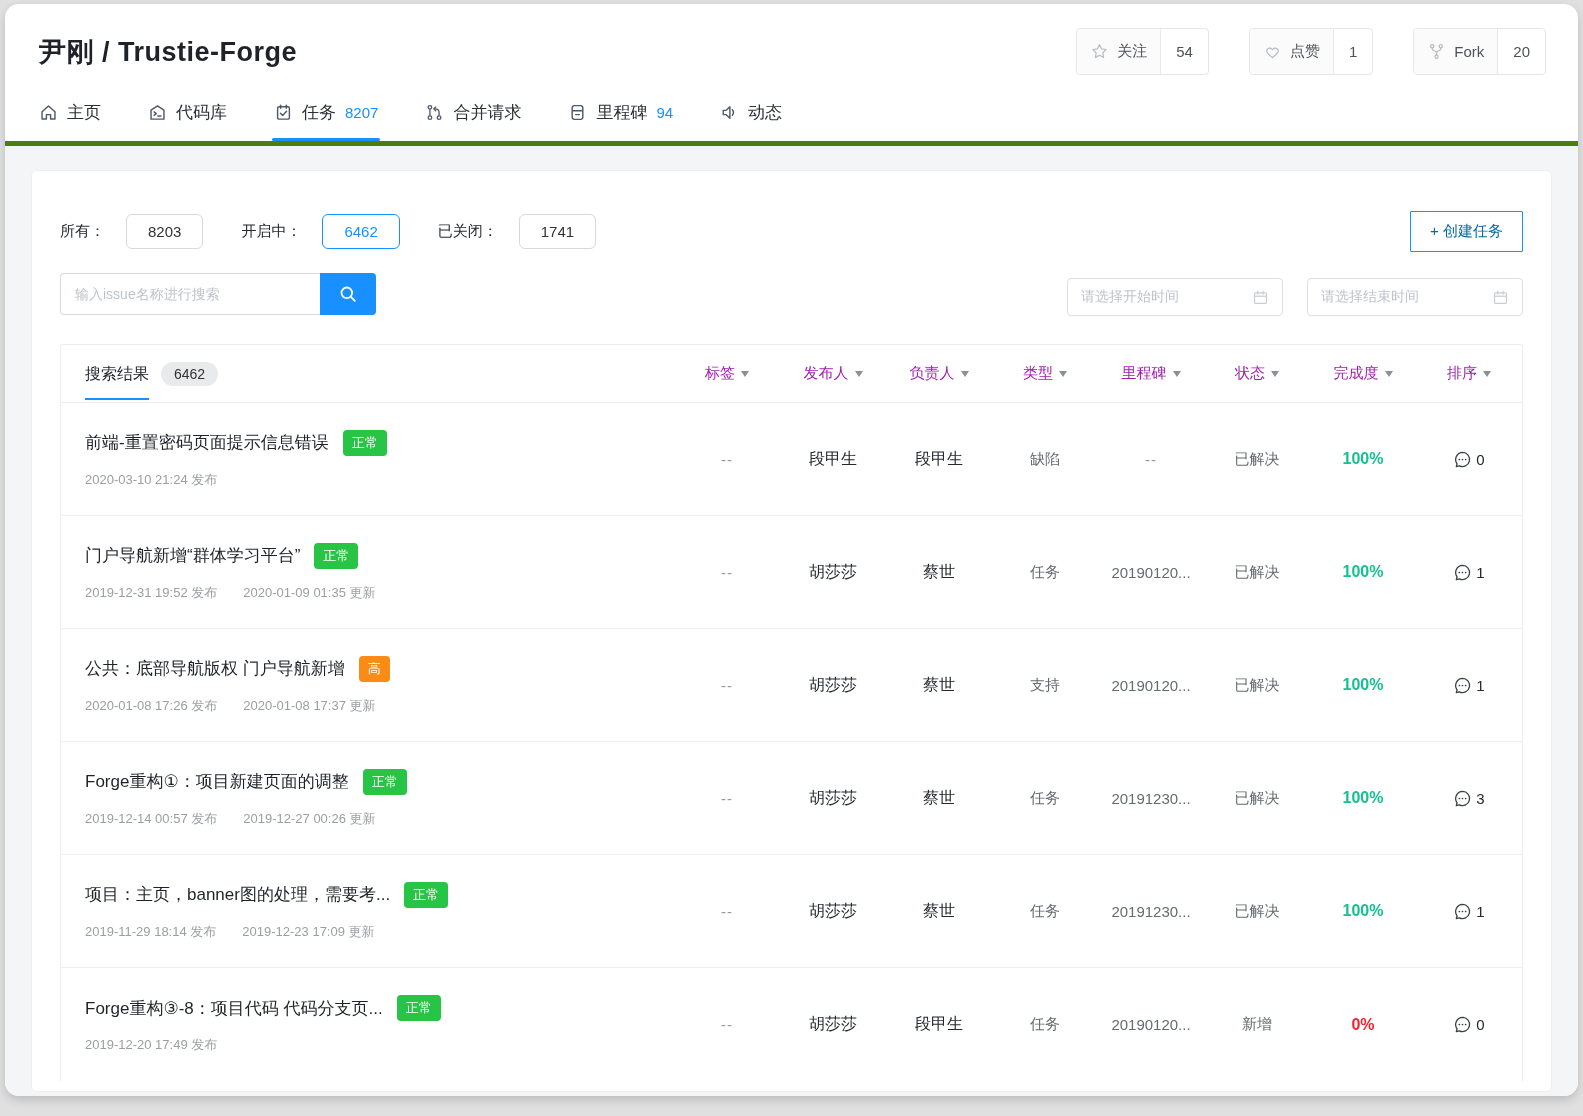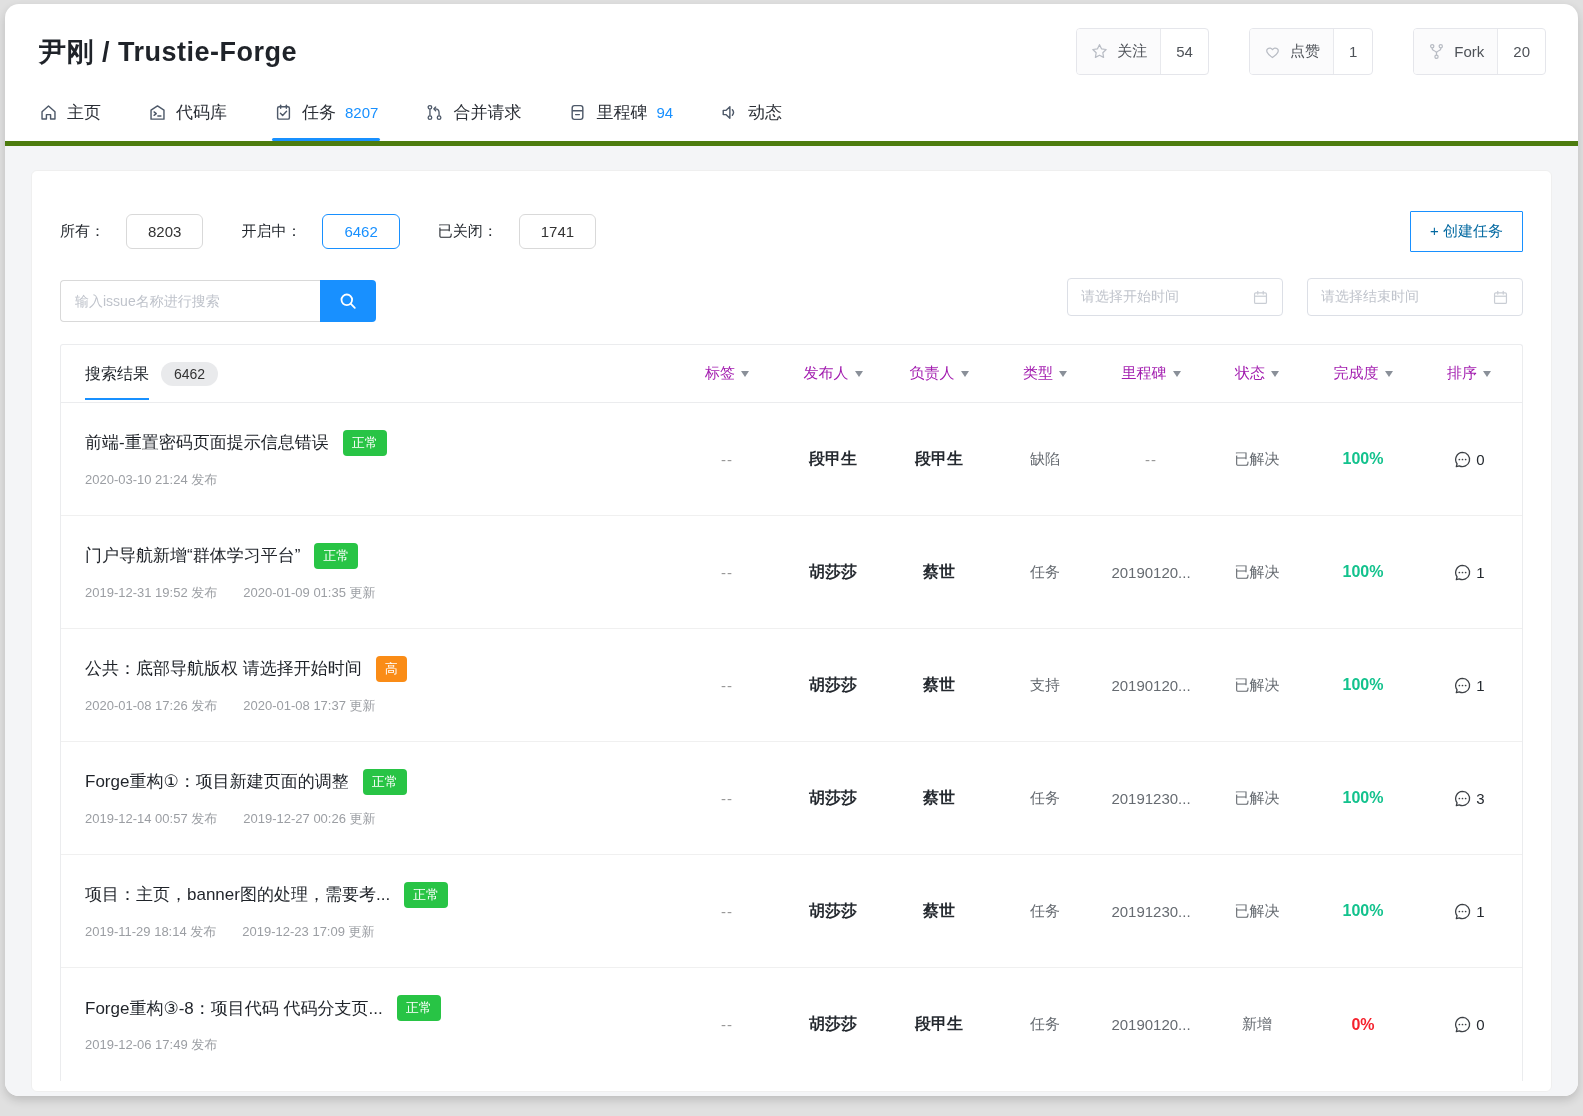--- a/index.html
+++ b/index.html
@@ -35,21 +35,21 @@
   .content { flex:1; background:#f4f5f7; padding:24px 26px 4px; overflow:hidden; }
   .card { background:#fff; border:1px solid #efefef; border-radius:6px; height:100%; padding:40px 28px 0; overflow:hidden; }
   
   .filter-row { display:flex; align-items:center; }
   .filter-label { font-size:15px; color:#24292f; }
   .chip { margin-left:21px; margin-right:38px; padding:8px 21px; border:1px solid #d9d9d9; border-radius:6px; background:#fff; font-size:15px; color:#333; cursor:pointer; font-family:inherit; }
   .chip.active { border-color:#1890ff; color:#1890ff; }
   .create-btn { margin-left:auto; border:1px solid #1890ff; color:#0369a1; background:#fff; border-radius:1px; font-size:15px; padding:10px 19px; cursor:pointer; font-family:inherit; }
   
   .search-row { display:flex; align-items:center; margin-top:26px; }
-  .search-box { display:flex; height:35px; }
+  .search-box { display:flex; height:35px;align-items:flex-end; }
   .search-input { width:260px; height:42px; border:1px solid #d9d9d9; border-right:none; border-radius:4px 0 0 4px; padding:0 14px; font-size:14px; color:#333; outline:none; font-family:inherit; }
   .search-input::placeholder { color:#bfc3cb; }
   .search-btn { width:56px; height:42px; background:#1890ff; border:none; border-radius:0 4px 4px 0; display:flex; align-items:center; justify-content:center; cursor:pointer; }
   .date-group { margin-left:auto; display:flex; gap:24px; }
   .date-input { width:216px; height:38px; border:1px solid #dcdfe6; border-radius:4px; background:#fff; display:flex; align-items:center; justify-content:space-between; padding:0 13px; cursor:pointer; }
   .date-ph { color:#c0c4cc; font-size:14px; }
   
   .table { margin-top:28px; border:1px solid #ebecee; border-bottom:none; border-radius:3px 3px 0 0; }
   .thead { display:flex; align-items:center; height:58px; border-bottom:1px solid #ebecee; }
   .row-main { flex:1; min-width:0; padding-left:24px; }
@@ -62,21 +62,21 @@
   .trow { display:flex; align-items:center; height:113px; border-bottom:1px solid #f0f0f0; }
   .trow:last-child { border-bottom:none; }
   .row-title-line { display:flex; align-items:center; gap:14px; }
   .row-title { font-size:17px; font-weight:500; color:#1f2329; cursor:pointer; white-space:nowrap; }
   .badge { font-size:13px; color:#fff; border-radius:4px; padding:4px 9px; white-space:nowrap; }
   .badge.normal { background:#28c445; }
   .badge.high { background:#fa8c16; }
   .row-dates { display:flex; gap:26px; margin-top:15px; font-size:13px; color:#9b9ea3; }
   .cell { width:106px; text-align:center; font-size:15px; color:#666b71; white-space:nowrap; }
   .cell.dim { color:#999; letter-spacing:1px; }
-  .cell.person { color:#24292f; font-weight:700; font-size:16px; }
+  .cell.person { color:#24292f; font-weight:400; font-size:16px; }
   .cell.progress { font-weight:700; font-size:16px; }
   .cell.progress.done { color:#13c28d; }
   .cell.progress.none { color:#f5222d; }
   .cell.sortc { display:flex; align-items:center; justify-content:center; gap:4px; color:#24292f; font-size:15px; cursor:pointer; }
 </style>
 </head>
 <body>
 
 <div class="window">
 
@@ -330,21 +330,21 @@
                     <circle cx="10" cy="10" r=".9" fill="#3c4045"></circle>
                     <circle cx="13.3" cy="10" r=".9" fill="#3c4045"></circle>
                   </svg>
                 </span>
                 <span>1</span>
               </div>
             </div>
             <div class="trow">
     <div class="row-main">
       <div class="row-title-line">
-        <span class="row-title">公共：底部导航版权 请选择开始时间</span>
+        <span class="row-title">公共：底部导航版权 门户导航新增</span>
         <span class="badge high">高</span>
       </div>
       <div class="row-dates">
                   <span class="date">2020-01-08 17:26 发布</span>
                   <span class="date">2020-01-08 17:37 更新</span>
                 </div>
     </div>
     <div class="cell dim">--</div>
     <div class="cell person">胡莎莎</div>
     <div class="cell person">蔡世</div>
@@ -424,21 +424,21 @@
                 <span>1</span>
               </div>
             </div>
             <div class="trow">
     <div class="row-main">
       <div class="row-title-line">
         <span class="row-title">Forge重构③-8：项目代码 代码分支页...</span>
         <span class="badge normal">正常</span>
       </div>
       <div class="row-dates">
-                  <span class="date">2019-12-06 17:49 发布</span>
+                  <span class="date">2019-12-20 17:49 发布</span>
                 </div>
     </div>
     <div class="cell dim">--</div>
     <div class="cell person">胡莎莎</div>
     <div class="cell person">段甲生</div>
     <div class="cell">任务</div>
     <div class="cell ">20190120...</div>
     <div class="cell">新增</div>
     <div class="cell progress none">0%</div>
     <div class="cell sortc">

